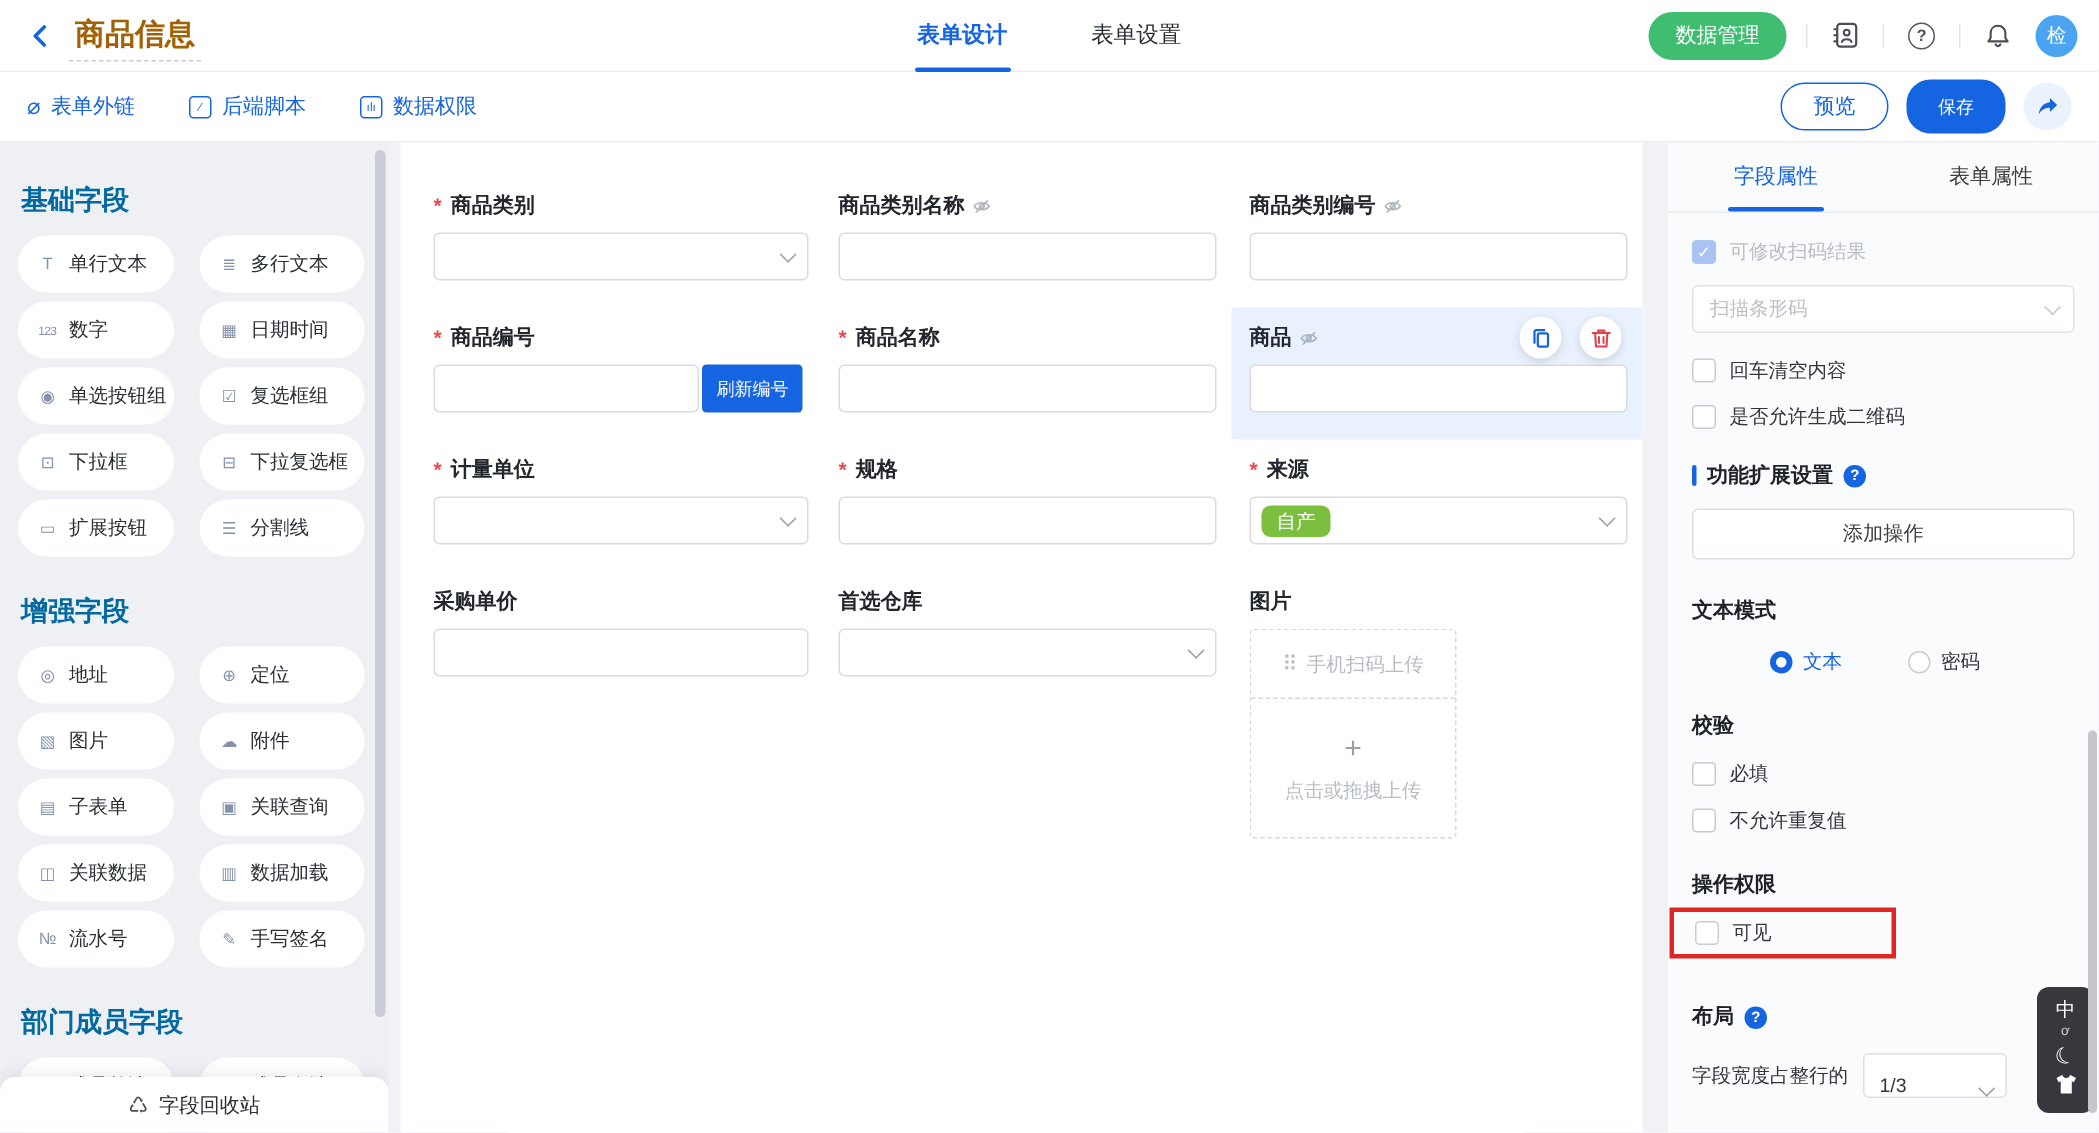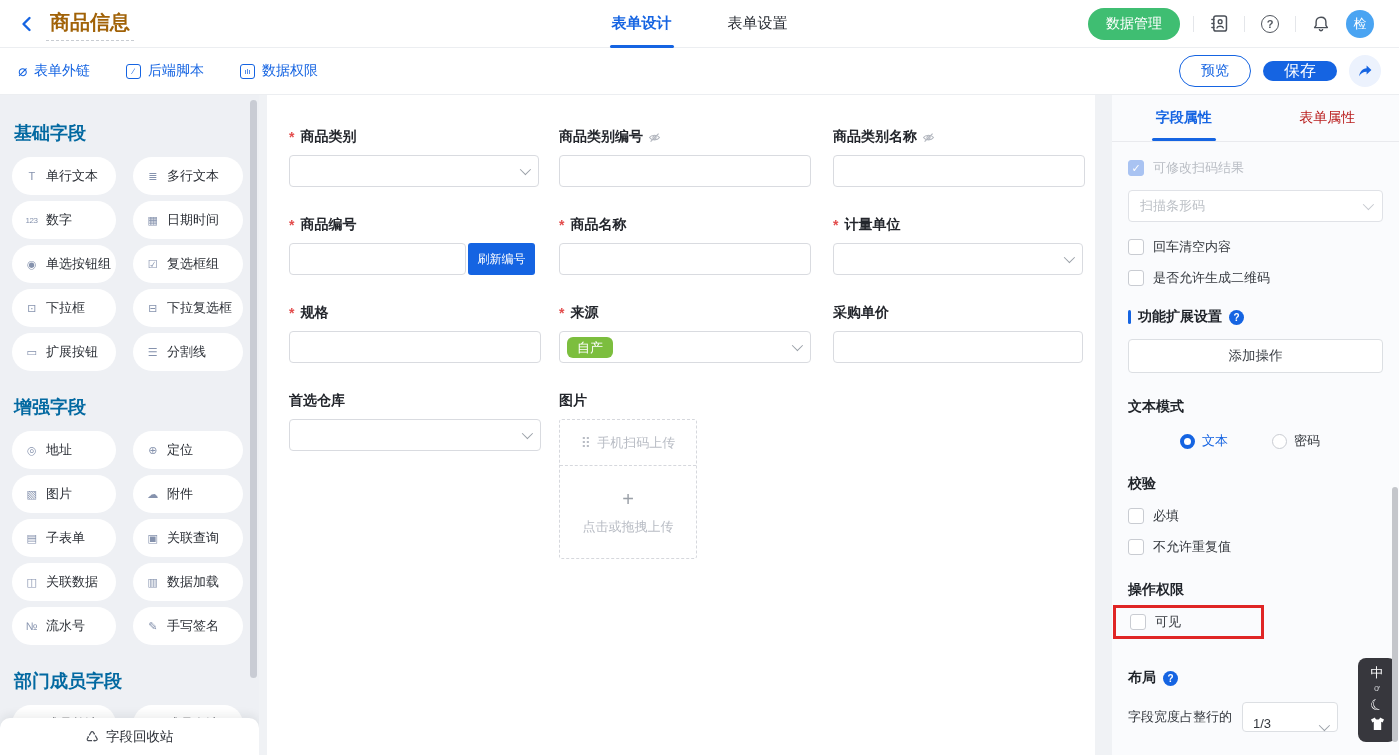--- a/index.html
+++ b/index.html
@@ -9,36 +9,36 @@
 
   
   .navbar { position:absolute; top:0; left:0; right:0; height:48px; background:#fff; border-bottom:1px solid #eceef1; display:flex; align-items:center; z-index:20; }
   .nav-left { display:flex; align-items:center; gap:10px; margin-left:18px; }
   .back-chev { display:flex; align-items:center; cursor:pointer; }
   .page-title { font-size:20px; font-weight:bold; color:#a16207; border-bottom:1px dashed #c8ccd2; padding:2px 4px 4px; cursor:text; }
   .nav-tabs { position:absolute; left:50%; transform:translateX(-50%); height:48px; display:flex; gap:56px; }
   .nav-tab { height:48px; display:flex; align-items:center; font-size:15px; color:#2b2f36; cursor:pointer; position:relative; }
   .nav-tab.active { color:#1564e2; font-weight:bold; }
   .nav-tab.active::after { content:""; position:absolute; left:50%; transform:translateX(-50%); bottom:0; width:64px; height:3px; background:#1564e2; border-radius:2px; }
-  .nav-right { position:absolute; right:25px; display:flex; align-items:center; gap:13px; }
+  .nav-right { position:absolute; right:14px; display:flex; align-items:center; gap:13px; }
   .btn-green { background:#3fbe72; color:#fff; font-size:14px; border:none; height:32px; padding:0 18px; border-radius:16px; cursor:pointer; }
   .vdiv { width:1px; height:16px; background:#e4e6ea; }
   .icon-btn { display:flex; align-items:center; justify-content:center; width:24px; height:24px; cursor:pointer; }
   .help-circle { width:18px; height:18px; border:1.4px solid #51565e; border-radius:50%; display:flex; align-items:center; justify-content:center; font-size:11px; color:#51565e; font-weight:bold; }
   .avatar { width:28px; height:28px; border-radius:50%; background:#4aa4f2; color:#fff; font-size:13px; display:flex; align-items:center; justify-content:center; cursor:pointer; }
 
   
   .toolbar { position:absolute; top:48px; left:0; right:0; height:47px; background:#fff; border-bottom:1px solid #eceef1; display:flex; align-items:center; justify-content:space-between; padding:0 18px; z-index:19; }
   .tb-links { display:flex; align-items:center; gap:36px; }
   .tb-link { display:flex; align-items:center; gap:7px; color:#1564e2; font-size:14px; cursor:pointer; }
   .glyph-link { font-size:15px; }
   .mini-box { width:15px; height:15px; border:1.3px solid #1564e2; border-radius:3px; display:flex; align-items:center; justify-content:center; font-size:8px; color:#1564e2; }
   .tb-actions { display:flex; align-items:center; gap:12px; }
   .btn-outline { height:32px; padding:0 21px; border-radius:16px; border:1px solid #1564e2; color:#1564e2; background:#fff; font-size:14px; cursor:pointer; }
-  .btn-primary { height:20px; padding:0 21px; border-radius:16px; border:none; color:#fff; background:#1564e2; font-size:16px; cursor:pointer; }
+  .btn-primary { height:36px; padding:0 21px; border-radius:16px; border:none; color:#fff; background:#1564e2; font-size:12px; cursor:pointer; }
   .btn-share { width:32px; height:32px; border-radius:50%; background:#ecf2fd; border:none; display:flex; align-items:center; justify-content:center; cursor:pointer; }
 
   
   .sidebar { position:absolute; top:95px; left:0; bottom:0; width:259px; background:#eef0f4; overflow:hidden; }
   .sb-inner { padding:2px 22px 0 12px; }
   .sb-title { font-size:18px; font-weight:bold; color:#0369a1; margin:24px 0 12px 2px; }
   .pill-grid { display:grid; grid-template-columns:104px 110px; column-gap:17px; row-gap:6px; }
   .pill { background:#fff; height:38px; border-radius:19px; display:flex; align-items:center; padding:0 8px 0 11px; gap:6px; font-size:13px; color:#2b2f36; cursor:grab; white-space:nowrap; }
   .pill-icon { width:17px; flex:none; text-align:center; font-size:11px; color:#8592ad; letter-spacing:-0.5px; }
   .sb-scroll { position:absolute; top:5px; right:2px; width:7px; height:578px; background:#c9ccd4; border-radius:4px; }
@@ -64,22 +64,22 @@
   .act-circle { width:28px; height:28px; border-radius:50%; background:#fff; box-shadow:0 2px 6px rgba(31,35,41,.15); display:flex; align-items:center; justify-content:center; cursor:pointer; border:none; }
   .upload { width:138px; border:1px dashed #d6d8dd; border-radius:3px; color:#b8bcc4; font-size:13px; }
   .upload-scan { height:46px; display:flex; align-items:center; justify-content:center; gap:6px; border-bottom:1px dashed #d6d8dd; cursor:pointer; }
   .qr-glyph { font-size:14px; color:#b8bcc4; }
   .upload-drag { height:92px; display:flex; flex-direction:column; align-items:center; justify-content:center; gap:9px; cursor:pointer; }
   .plus-glyph { font-size:20px; color:#9ba0a8; line-height:1; }
 
   
   .panel { position:absolute; top:95px; left:1112px; right:0; bottom:0; background:#fafbfd; overflow:hidden; }
   .panel-tabs { height:47px; border-bottom:1px solid #e9eaee; display:flex; }
-  .panel-tab { flex:1; display:flex; align-items:center; justify-content:center; font-size:14px; color:#b91c1c; cursor:pointer; position:relative; }
-  .panel-tab.active { color:#1564e2; font-weight:bold; }
+  .panel-tab { flex:1; display:flex; align-items:center; justify-content:center; font-size:14px; color:#404040; cursor:pointer; position:relative; }
+  .panel-tab.active { color:#1564e2; font-weight:normal; }
   .panel-tab.active::after { content:""; position:absolute; bottom:0; left:50%; transform:translateX(-50%); width:64px; height:3px; background:#1564e2; border-radius:2px; }
   .panel-body { padding:17px 16px 0; font-size:13px; color:#33373d; }
   .cb-row { display:flex; align-items:center; gap:9px; margin-bottom:13px; cursor:pointer; }
   .cb { width:16px; height:16px; border:1px solid #c9ccd2; border-radius:3px; background:#fff; display:inline-flex; align-items:center; justify-content:center; flex:none; font-size:11px; cursor:pointer; }
   .cb.checked { background:#1564e2; border-color:#1564e2; color:#fff; }
   .cb.checked::after { content:"✓"; }
   .cb.dis-checked { background:#a9c3f2; border-color:#a9c3f2; color:#fff; }
   .cb.dis-checked::after { content:"✓"; }
   .txt-dis { color:#b9bdc4; }
   .sel-dis { width:100%; height:32px; border:1px solid #e0e2e7; border-radius:4px; background:#fff; display:flex; align-items:center; padding:0 11px; color:#bcc0c6; margin-bottom:16px; cursor:not-allowed; }
@@ -294,58 +294,84 @@
 
       <div class="cell c1">
         <div class="f-label">
             <span class="req">*</span>
             <span>商品类别</span>
           </div>
         <div class="ctrl">
             <span class="chev"></span>
           </div>
       </div>
+      <div class="cell c3">
+        <div class="f-label">
+            <span>商品类别名称</span>
+          <svg class="eye-off" width="13" height="13" viewBox="0 0 13 13">
+              <path d="M1.5 6.5C3.6 3.4 9.4 3.4 11.5 6.5 9.4 9.6 3.6 9.6 1.5 6.5Z" fill="none" stroke="#b3b7bf" stroke-width="1.1"></path>
+              <circle cx="6.5" cy="6.5" r="1.6" fill="none" stroke="#b3b7bf" stroke-width="1.1"></circle>
+              <line x1="2.6" y1="10.6" x2="10.6" y2="2.6" stroke="#b3b7bf" stroke-width="1.1"></line>
+            </svg>
+        </div>
+        <div class="ctrl"></div>
+      </div>
       <div class="cell c2">
         <div class="f-label">
             <span>商品类别编号</span>
           <svg class="eye-off" width="13" height="13" viewBox="0 0 13 13">
               <path d="M1.5 6.5C3.6 3.4 9.4 3.4 11.5 6.5 9.4 9.6 3.6 9.6 1.5 6.5Z" fill="none" stroke="#b3b7bf" stroke-width="1.1"></path>
               <circle cx="6.5" cy="6.5" r="1.6" fill="none" stroke="#b3b7bf" stroke-width="1.1"></circle>
               <line x1="2.6" y1="10.6" x2="10.6" y2="2.6" stroke="#b3b7bf" stroke-width="1.1"></line>
             </svg>
         </div>
         <div class="ctrl"></div>
       </div>
-      <div class="cell c3">
-        <div class="f-label">
-            <span>商品类别名称</span>
-          <svg class="eye-off" width="13" height="13" viewBox="0 0 13 13">
-              <path d="M1.5 6.5C3.6 3.4 9.4 3.4 11.5 6.5 9.4 9.6 3.6 9.6 1.5 6.5Z" fill="none" stroke="#b3b7bf" stroke-width="1.1"></path>
-              <circle cx="6.5" cy="6.5" r="1.6" fill="none" stroke="#b3b7bf" stroke-width="1.1"></circle>
-              <line x1="2.6" y1="10.6" x2="10.6" y2="2.6" stroke="#b3b7bf" stroke-width="1.1"></line>
-            </svg>
-        </div>
-        <div class="ctrl"></div>
-      </div>
 
       <div class="cell c1">
         <div class="f-label">
             <span class="req">*</span>
             <span>商品编号</span>
           </div>
         <div class="input-row">
           <div class="ctrl"></div>
           <button class="btn-refresh">刷新编号</button>
         </div>
       </div>
       <div class="cell c2">
         <div class="f-label">
             <span class="req">*</span>
             <span>商品名称</span>
           </div>
+        <div class="ctrl"></div>
+      </div>
+      <div class="cell c3 selected">
+        <div class="cell-actions">
+          <button class="act-circle">
+            <svg width="15" height="15" viewBox="0 0 15 15">
+                <path d="M3 10.5V3.2A1.2 1.2 0 0 1 4.2 2h5.3" fill="none" stroke="#1564e2" stroke-width="1.5" stroke-linecap="round"></path>
+                <rect x="5.2" y="4.2" width="6.8" height="8.8" rx="1.2" fill="#fff" stroke="#1564e2" stroke-width="1.5"></rect>
+              </svg>
+          </button>
+          <button class="act-circle">
+            <svg width="15" height="15" viewBox="0 0 15 15">
+                <path d="M1.8 4h11.4M5.5 4V2.4h4V4" fill="none" stroke="#e3414b" stroke-width="1.4" stroke-linecap="round"></path>
+                <path d="M3.4 4l.6 9h7l.6-9" fill="none" stroke="#e3414b" stroke-width="1.4" stroke-linejoin="round"></path>
+                <path d="M6 6.6v4M9 6.6v4" stroke="#e3414b" stroke-width="1.3" stroke-linecap="round"></path>
+              </svg>
+          </button>
+        </div>
+        <div class="f-label">
+            <span>商品</span>
+          <svg class="eye-off" width="13" height="13" viewBox="0 0 13 13">
+              <path d="M1.5 6.5C3.6 3.4 9.4 3.4 11.5 6.5 9.4 9.6 3.6 9.6 1.5 6.5Z" fill="none" stroke="#a9b4c4" stroke-width="1.1"></path>
+              <circle cx="6.5" cy="6.5" r="1.6" fill="none" stroke="#a9b4c4" stroke-width="1.1"></circle>
+              <line x1="2.6" y1="10.6" x2="10.6" y2="2.6" stroke="#a9b4c4" stroke-width="1.1"></line>
+            </svg>
+        </div>
         <div class="ctrl"></div>
       </div>
 
       <div class="cell c1">
         <div class="f-label">
             <span class="req">*</span>
             <span>计量单位</span>
           </div>
         <div class="ctrl">
             <span class="chev"></span>

